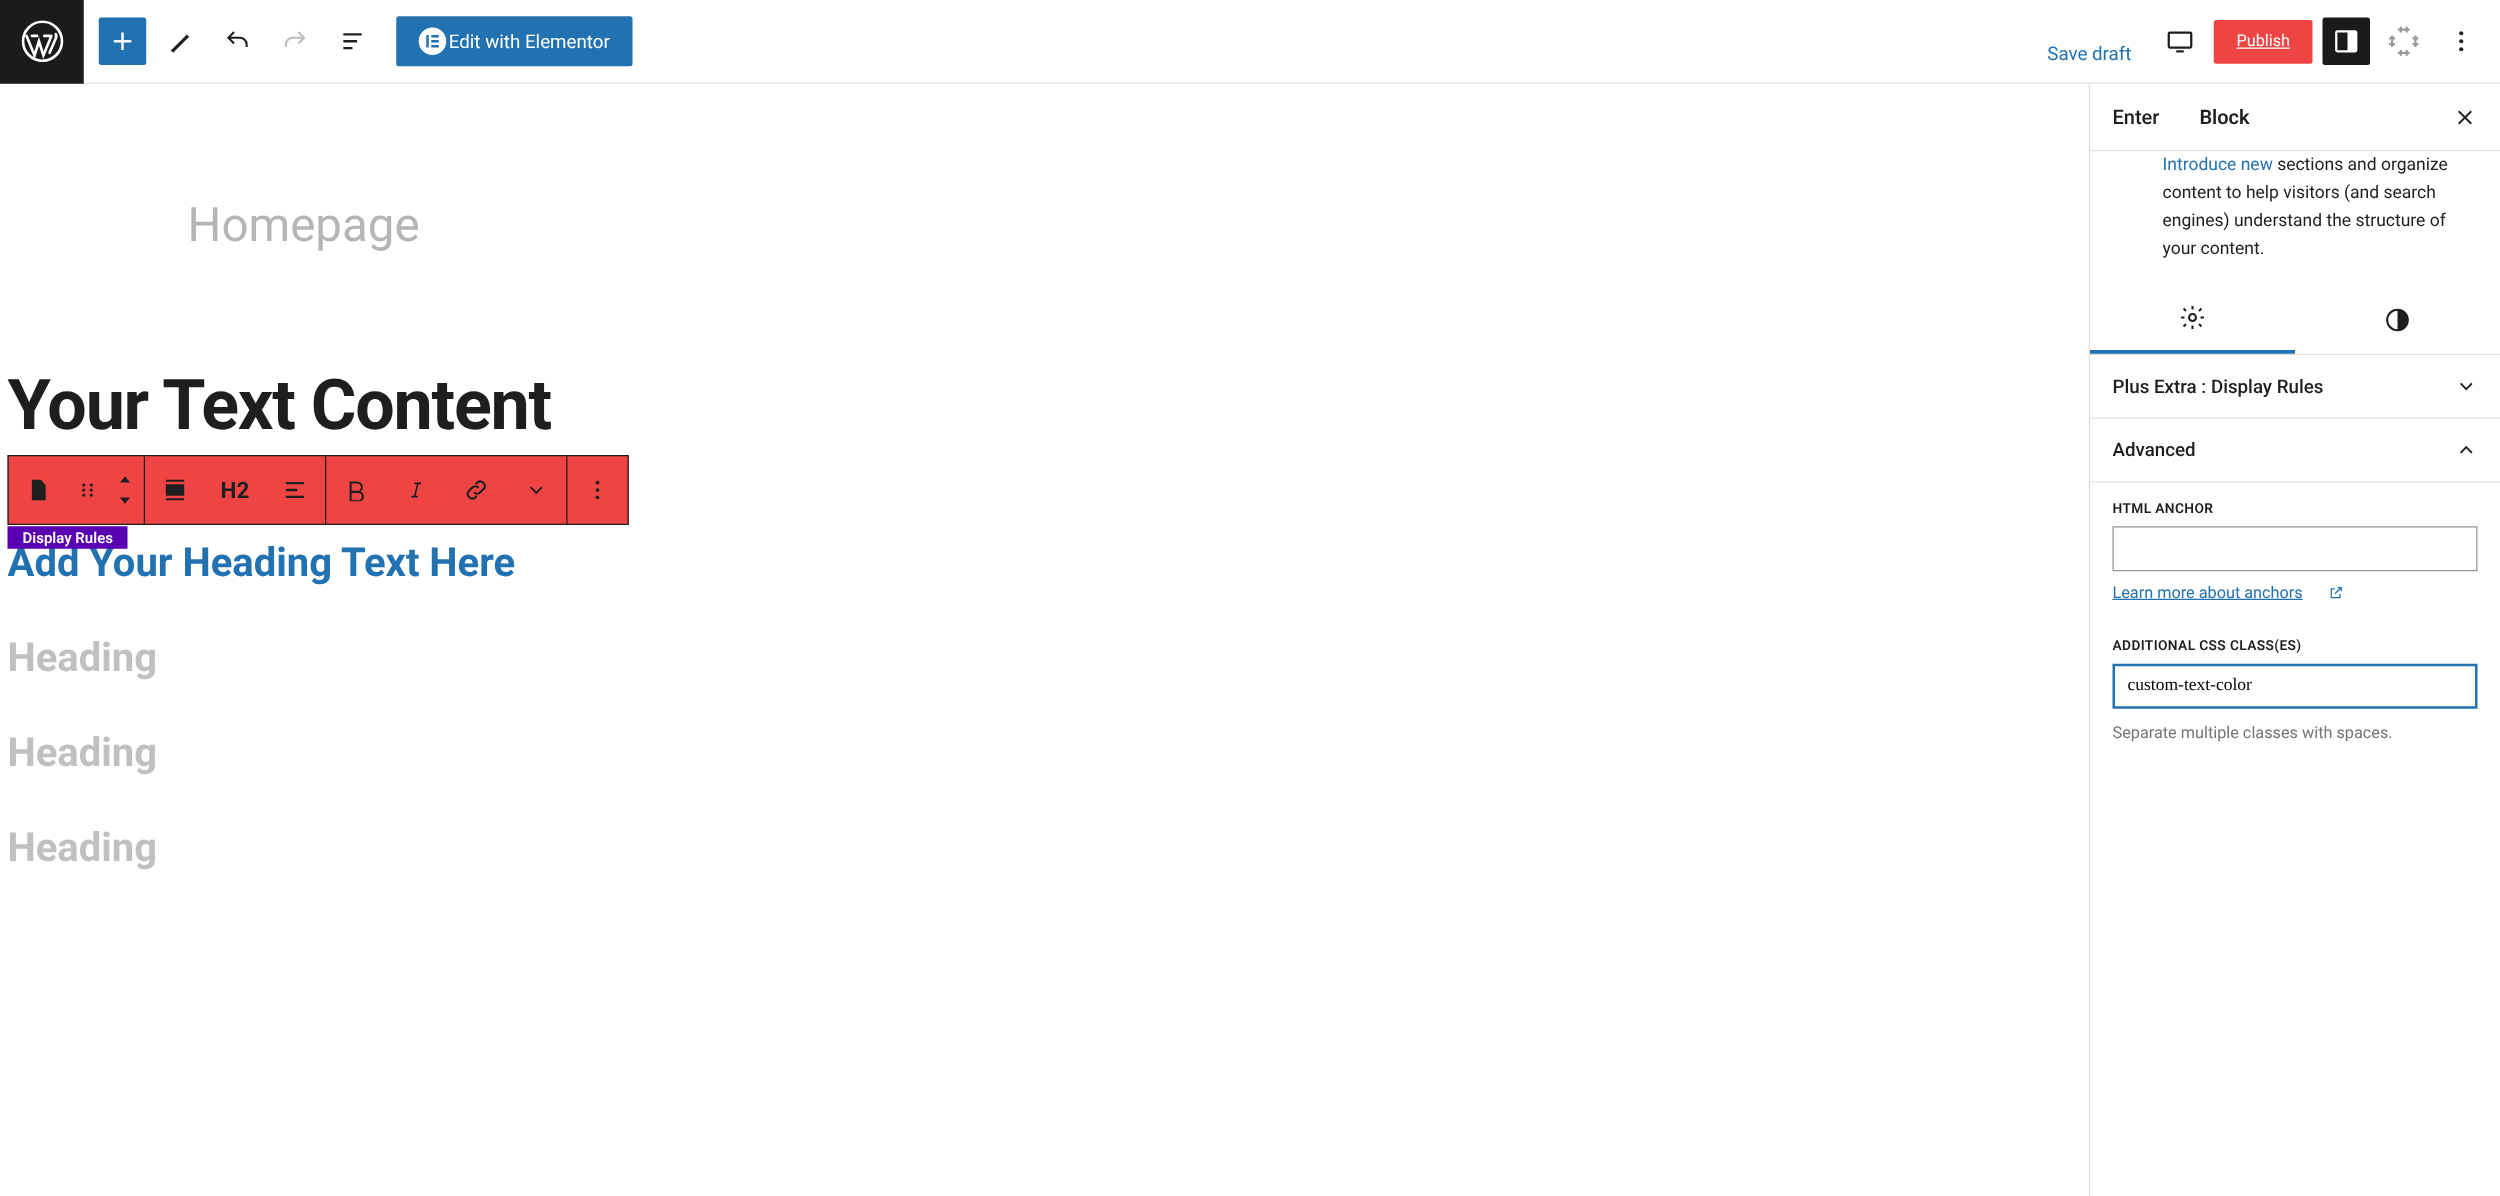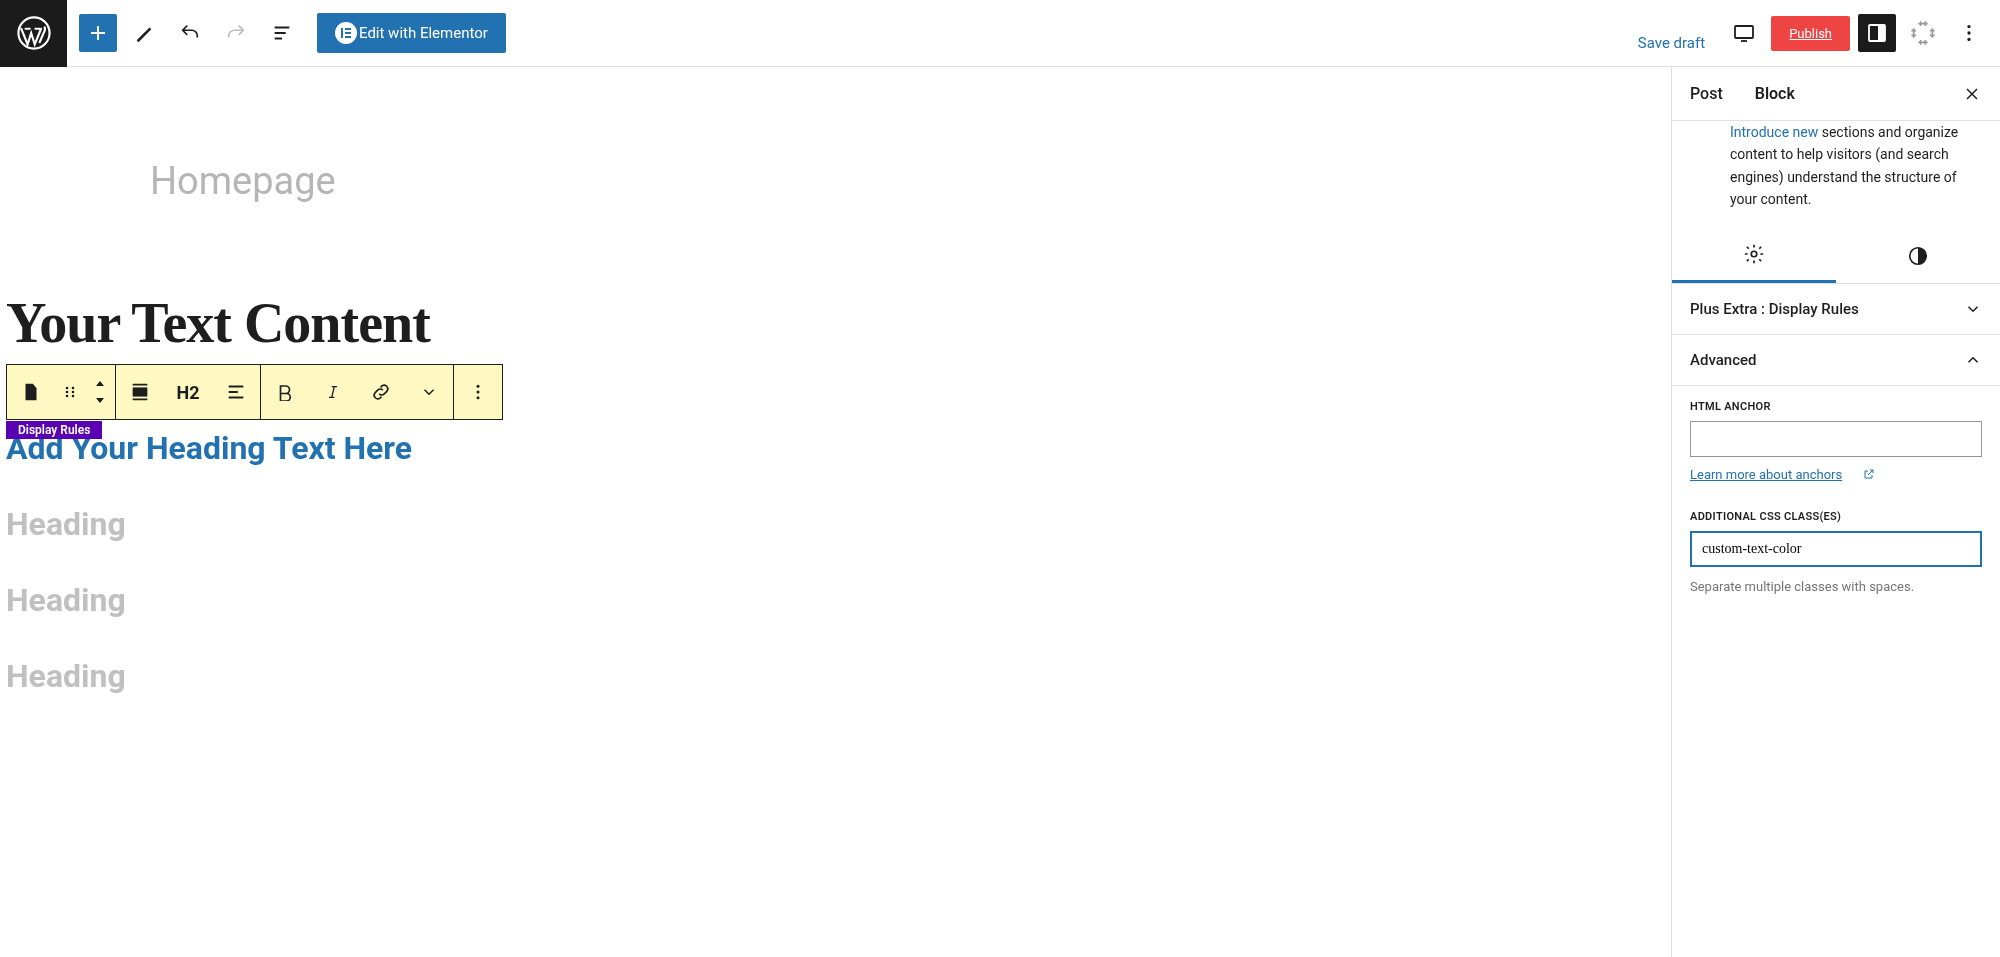--- a/index.html
+++ b/index.html
@@ -12,22 +12,22 @@
 .elementor-btn { background: #2271b1; color: #fff; height: 40px; padding: 0 18px; display: flex; align-items: center; gap: 2px; border-radius: 2px; font-size: 15px; cursor: pointer; margin-left: 8px; }
 .elementor-ico { width: 22px; height: 22px; background: #fff; border-radius: 50%; display: flex; align-items: center; justify-content: center; }
 .spacer { flex: 1; }
 .topbar-right { display: flex; align-items: center; gap: 8px; padding-right: 12px; }
 .save-draft { color: #2271b1; font-size: 15px; padding: 8px 12px; cursor: pointer; margin-top: 19px; }
 .publish { background: #ef4444; color: #fff; padding: 10px 18px; border-radius: 2px; font-size: 13px; cursor: pointer; text-decoration: underline; }
 .settings-btn { background: #1b1b1b; }
 .main { display: flex; height: calc(100vh - 67px); }
 .editor { flex: 1; border-right: 1px solid #e0e0e0; position: relative; padding: 0; overflow: auto; }
 .page-title { font-size: 38px; font-weight: 400; color: #b5b5b5; padding: 92px 0 0 150px; }
-.content-top { font-size: 56px; font-weight: 700; color: #1e1e1e; padding: 88px 0 0 6px; letter-spacing: -1px; font-family: Liberation Serif, serif; }
-.block-toolbar { position: absolute; top: 297px; left: 6px; display: flex; border: 1px solid #1e1e1e; background: #fef9c3; height: 56px; }
+.content-top { font-size: 56px; font-weight: 700; color: #1e1e1e; padding: 88px 0 0 6px; letter-spacing: -1px; }
+.block-toolbar { position: absolute; top: 297px; left: 6px; display: flex; border: 1px solid #1e1e1e; background: #ef4444; height: 56px; }
 .tb-group { display: flex; border-right: 1px solid #1e1e1e; }
 .tb-group:last-child { border-right: none; }
 .tb-btn { width: 48px; height: 54px; display: flex; align-items: center; justify-content: center; cursor: pointer; }
 .tb-btn-narrow { width: 30px; display:flex; flex-direction:column; align-items:center; justify-content:center; }
 .h2-label { font-size: 18px; font-weight: 700; }
 .rules-tag { position: absolute; top: 354px; left: 6px; background: #5a00b3; color: #fff; font-size: 12px; font-weight: 600; padding: 2px 12px; }
 .heading-selected { font-size: 32px; font-weight: 700; color: #2271b1; padding: 74px 0 0 6px; }
 .heading-grey { font-size: 32px; font-weight: 700; color: #c0c0c0; padding: 38px 0 0 6px; }
 .sidebar { width: 328px; display: flex; flex-direction: column; }
 .sb-tabs { display: flex; align-items: center; height: 54px; border-bottom: 1px solid #e0e0e0; padding: 0 18px; gap: 32px; }
@@ -206,21 +206,21 @@
     </div>
     <div class="rules-tag">Display Rules</div>
     <div class="heading-selected">Add Your Heading Text Here</div>
     <div class="heading-grey">Heading</div>
     <div class="heading-grey">Heading</div>
     <div class="heading-grey">Heading</div>
   </div>
 
   <div class="sidebar">
     <div class="sb-tabs">
-      <span class="sb-tab">Post</span>
+      <span class="sb-tab">Enter</span>
       <span class="sb-tab active">Block</span>
       <span class="sb-close">
         <svg width="20" height="20" viewBox="0 0 24 24">
             <path d="M6 6l12 12M18 6L6 18" stroke="#1e1e1e" stroke-width="1.8"></path>
           </svg>
       </span>
     </div>
     <div class="sb-body">
       <div class="desc-cut">
         <span class="cut">Introduce new</span><span> sections and organize content to help visitors (and search engines) understand the structure of your content.</span>

